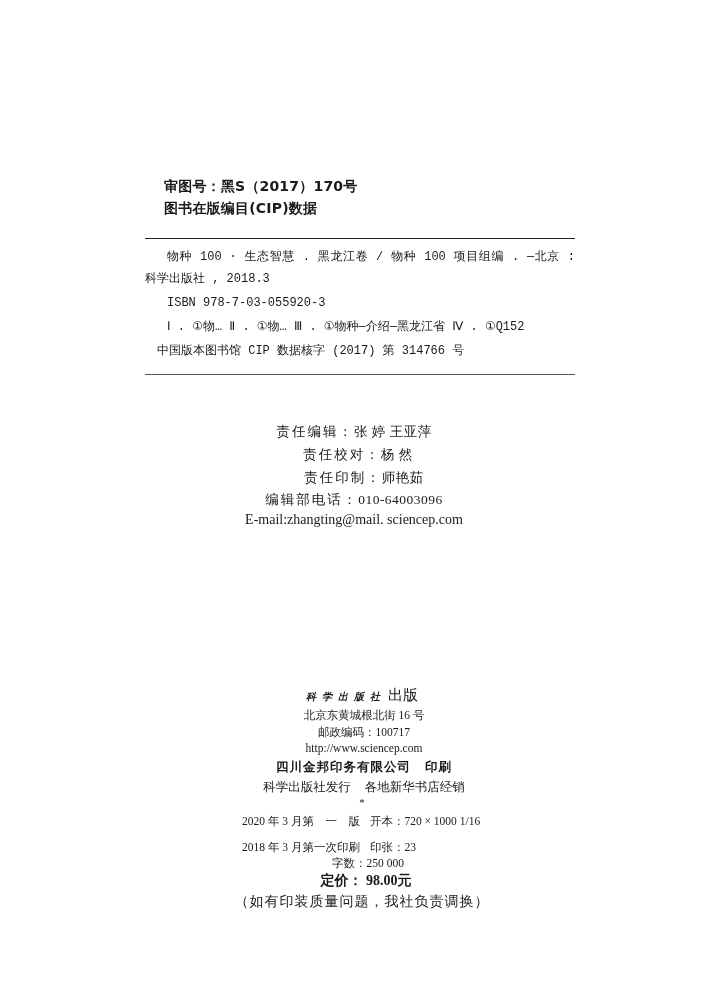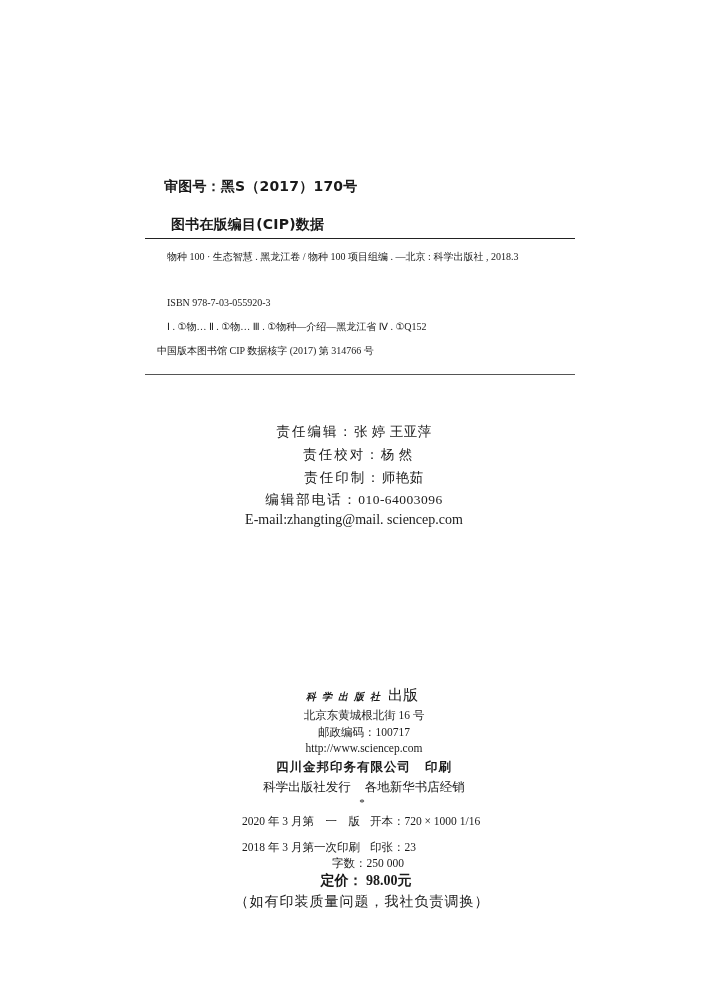--- a/index.html
+++ b/index.html
@@ -19,36 +19,36 @@
 
     
     .hdr {
       font-family: "DejaVu Sans", "Liberation Sans", sans-serif;
       font-weight: bold;
       font-size: 14px;
       left: 164px;
       letter-spacing: 0.2px;
     }
     #review-no { top: 178px; }
-    #cip-title { top: 216px; margin-left: 7px; }
+    #cip-title { top: 200px; }
 
     .rule {
       position: absolute;
       left: 145px;
       width: 430px;
       height: 0;
       border-top: 1.6px solid #222;
     }
     #rule-top { top: 238px; }
     #rule-bottom { top: 374px; border-top-color: #555; }
 
     
     .cip {
-      font-family: Liberation Serif, serif;
-      font-size: 10px;
+      font-family: Liberation Mono, monospace;
+      font-size: 12px;
       left: 145px;
       width: 430px;
       line-height: 22px;
     }
     #cip-line1 { top: 246px; text-indent: 22px; white-space: normal; text-align: justify; text-align-last: left; }
     #cip-isbn { top: 292px; left: 167px; }
     #cip-class { top: 316px; left: 167px; }
     #cip-core { top: 340px; left: 157px; }
 
     

